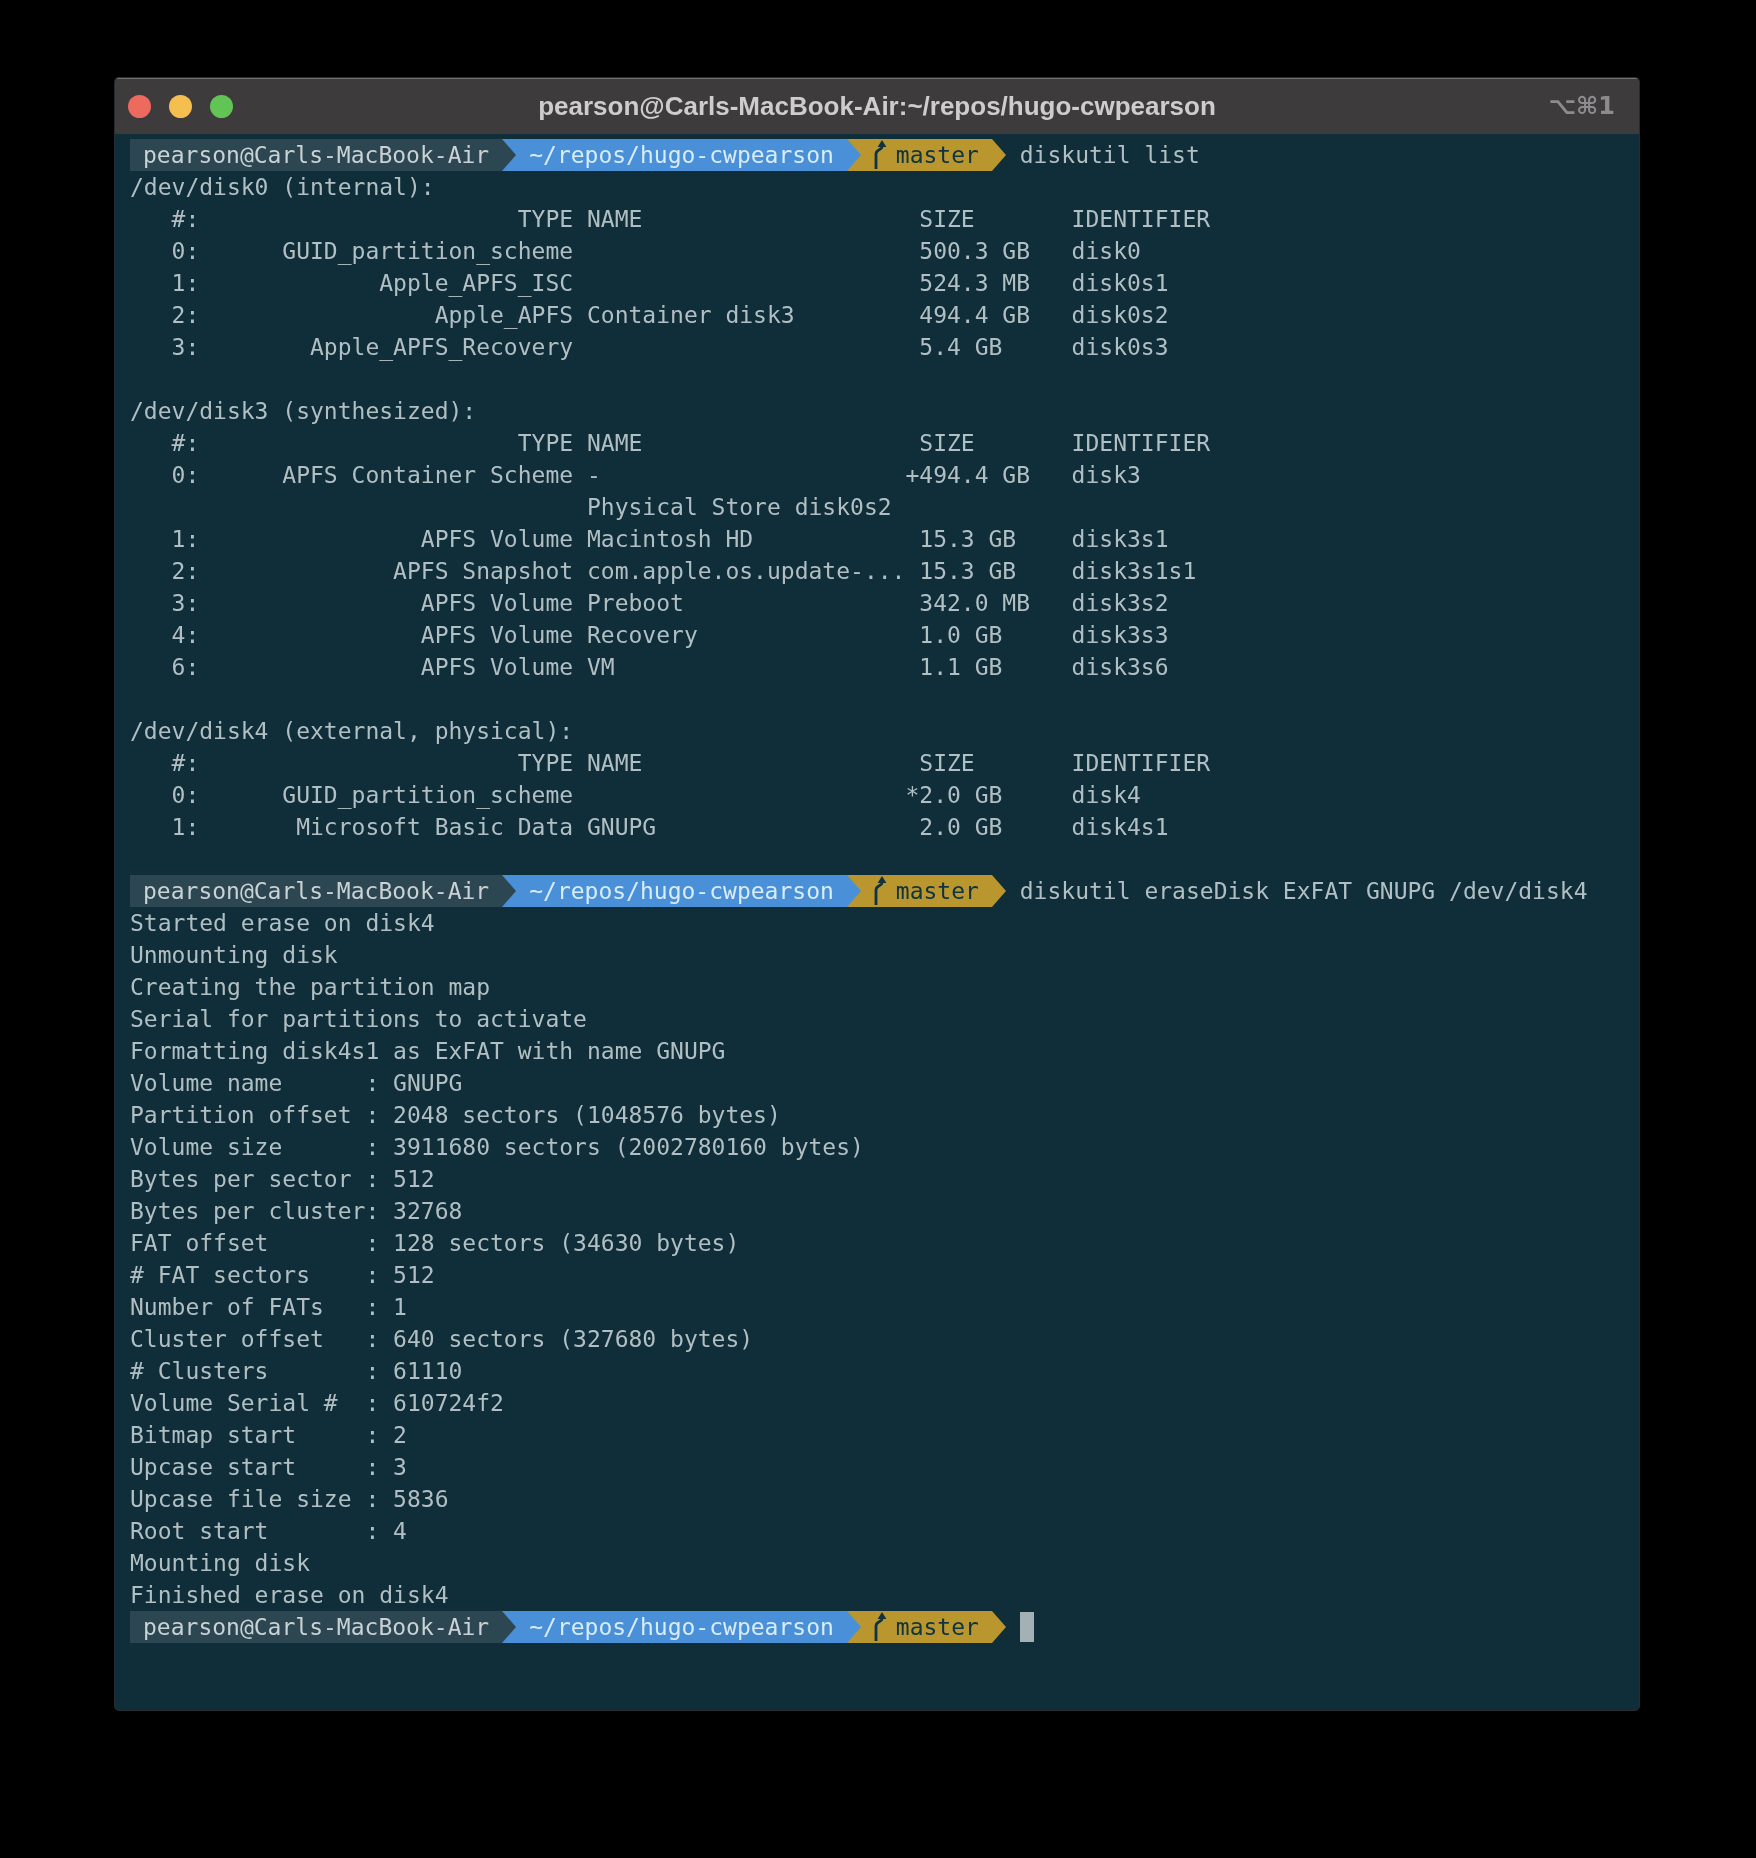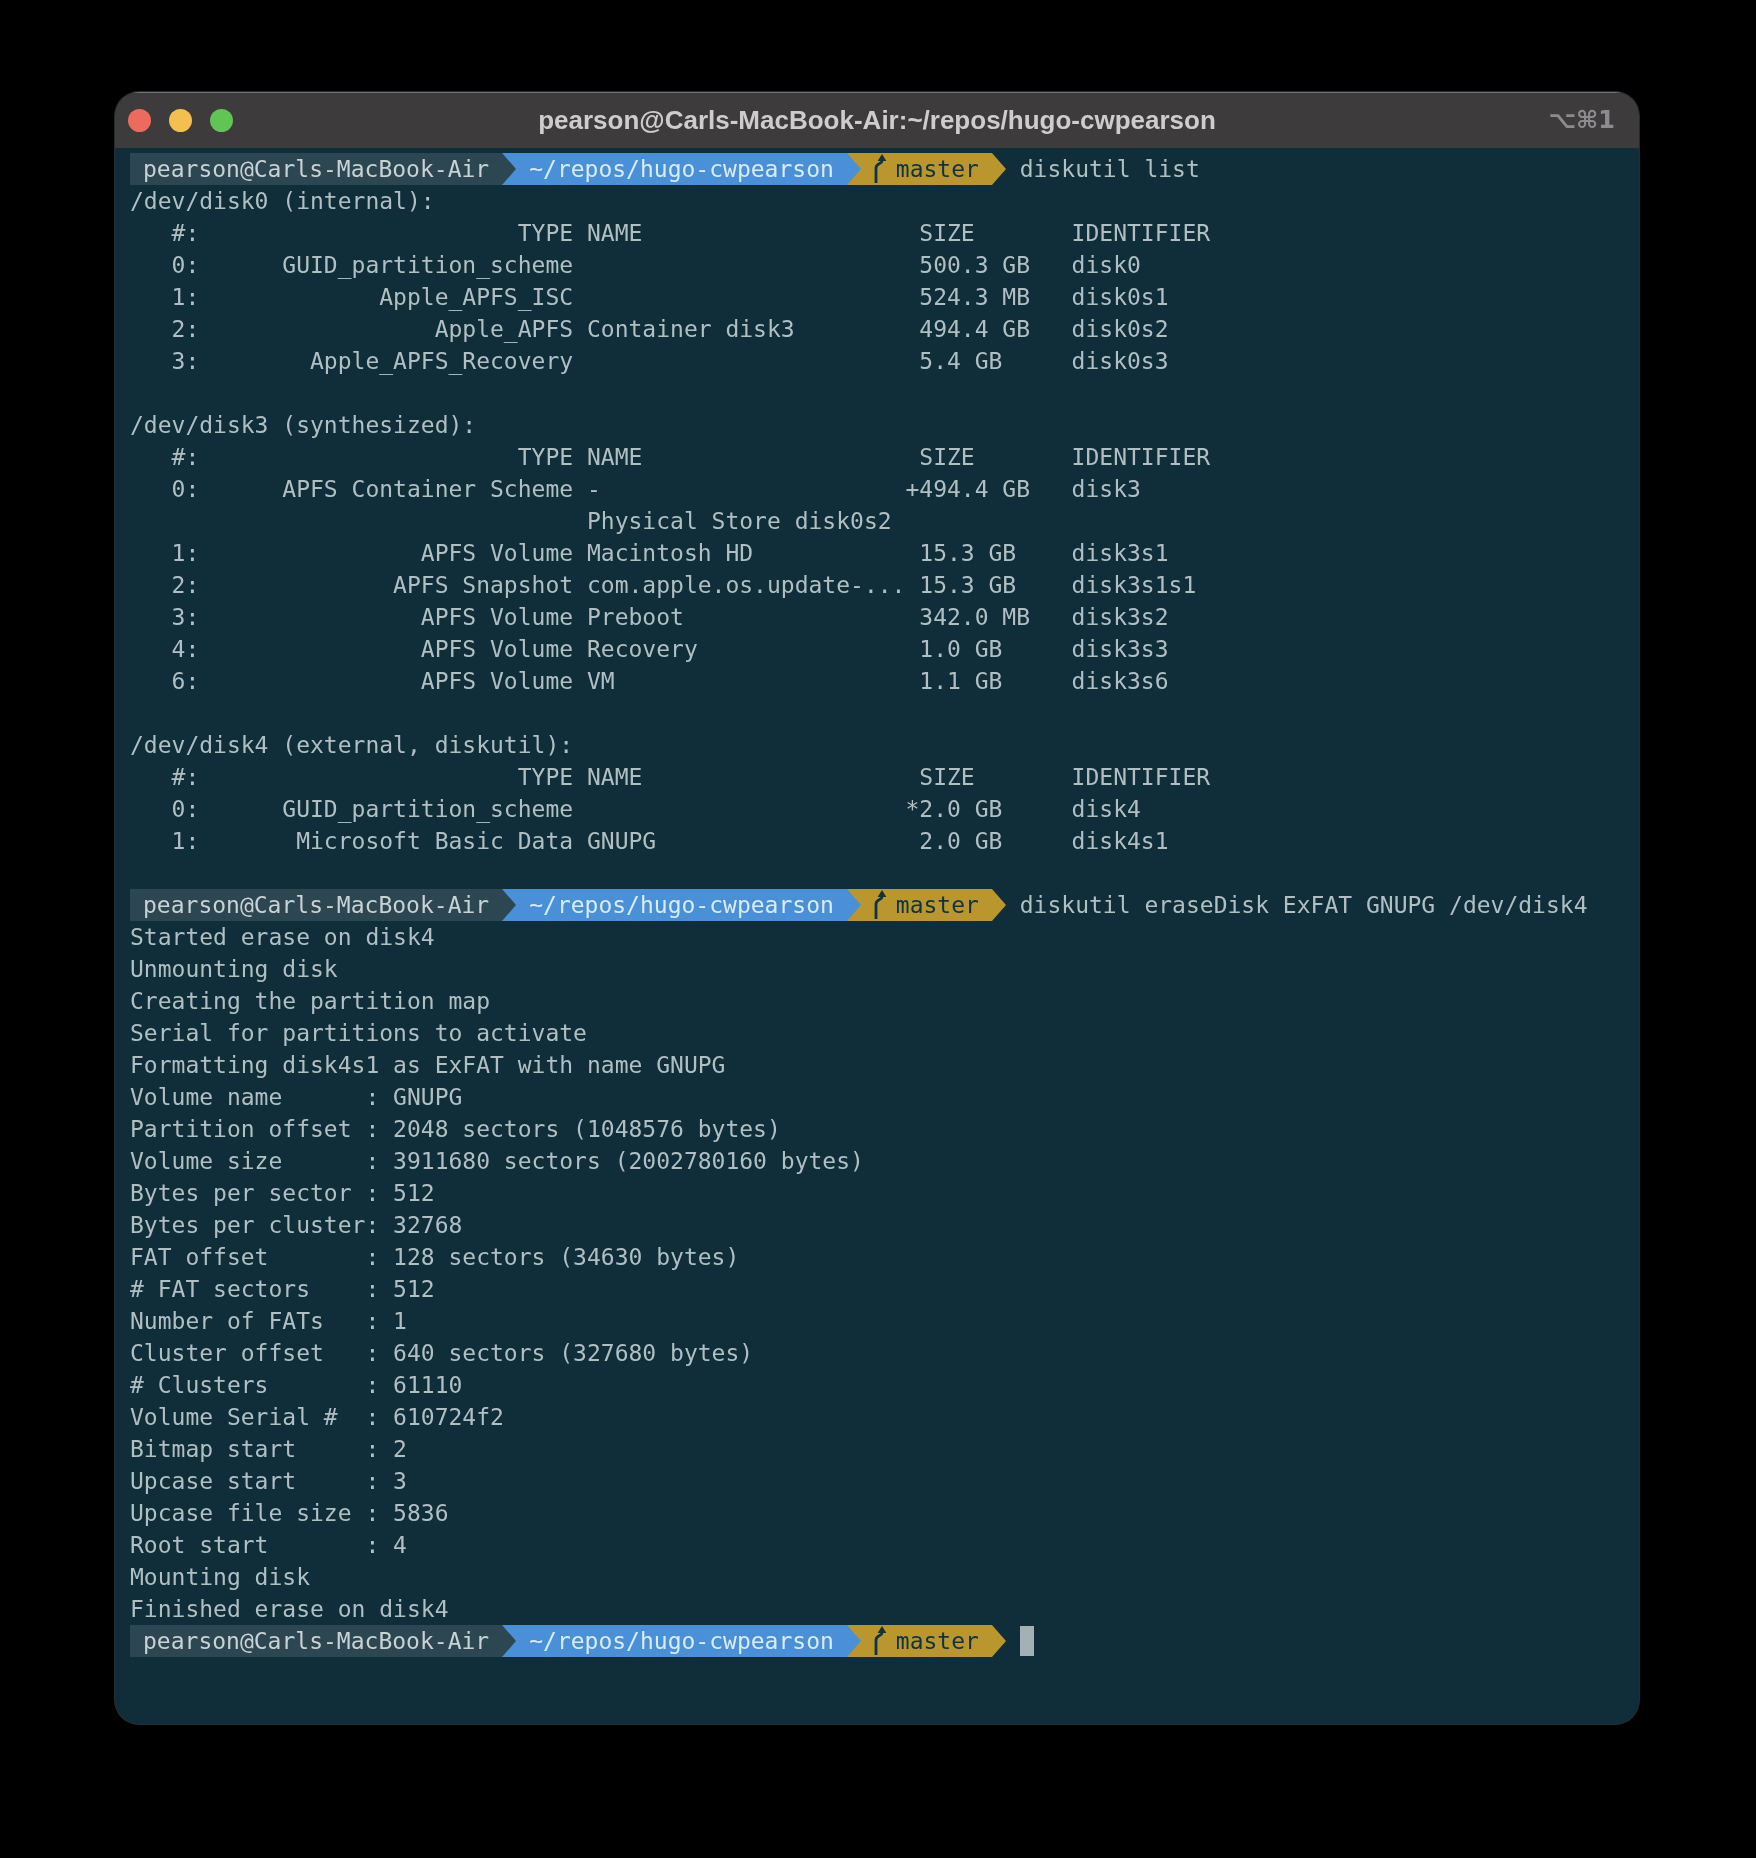--- a/index.html
+++ b/index.html
@@ -6,24 +6,24 @@
     margin: 0; padding: 0;
     background: #000;
   }
   body {
     width: 1756px; height: 1858px;
     position: relative;
     overflow: hidden;
   }
   .window {
     position: absolute;
-    left: 115px; top: 92px;
+    left: 115px; top: 78px;
     width: 1524px; height: 1632px;
     background: var(--terminal-bg, #0f2e3a);
-    border-radius: 24px;
+    border-radius: 4px;
     overflow: hidden;
     box-shadow: 0 0 0 1px rgba(130,160,170,0.28), 0 24px 70px rgba(0,0,0,0.85);
   }
   .titlebar {
     height: 56px;
     background: var(--titlebar-bg, #3e3b3d);
     position: relative;
     box-shadow: inset 0 1px 0 rgba(255,255,255,0.28);
   }
   .lights {
@@ -112,21 +112,21 @@
       <div class="line">/dev/disk3 (synthesized):</div>
       <div class="line">   #:                       TYPE NAME                    SIZE       IDENTIFIER</div>
       <div class="line">   0:      APFS Container Scheme -                      +494.4 GB   disk3</div>
       <div class="line">                                 Physical Store disk0s2</div>
       <div class="line">   1:                APFS Volume Macintosh HD            15.3 GB    disk3s1</div>
       <div class="line">   2:              APFS Snapshot com.apple.os.update-... 15.3 GB    disk3s1s1</div>
       <div class="line">   3:                APFS Volume Preboot                 342.0 MB   disk3s2</div>
       <div class="line">   4:                APFS Volume Recovery                1.0 GB     disk3s3</div>
       <div class="line">   6:                APFS Volume VM                      1.1 GB     disk3s6</div>
       <div class="line"></div>
-      <div class="line">/dev/disk4 (external, diskutil):</div>
+      <div class="line">/dev/disk4 (external, physical):</div>
       <div class="line">   #:                       TYPE NAME                    SIZE       IDENTIFIER</div>
       <div class="line">   0:      GUID_partition_scheme                        *2.0 GB     disk4</div>
       <div class="line">   1:       Microsoft Basic Data GNUPG                   2.0 GB     disk4s1</div>
       <div class="line"></div>
       <div class="line"><span class="seg host">pearson@Carls-MacBook-Air</span><span class="arr a1"></span><span class="seg path">~/repos/hugo-cwpearson</span><span class="arr a2"></span><span class="seg branch"><svg class="gbi" width="19" height="29" viewBox="0 0 19 29">
             <path d="M6 29 L6 14 C6 9 12 10 12 7" stroke="currentColor" stroke-width="2.8" fill="none"></path>
             <path d="M12 0 L7.6 7 L16.4 7 Z" fill="currentColor"></path>
           </svg><span class="btxt">master</span></span><span class="arr a3"></span><span class="cmd"> diskutil eraseDisk ExFAT GNUPG /dev/disk4</span></div>
       <div class="line">Started erase on disk4</div>
       <div class="line">Unmounting disk</div>

